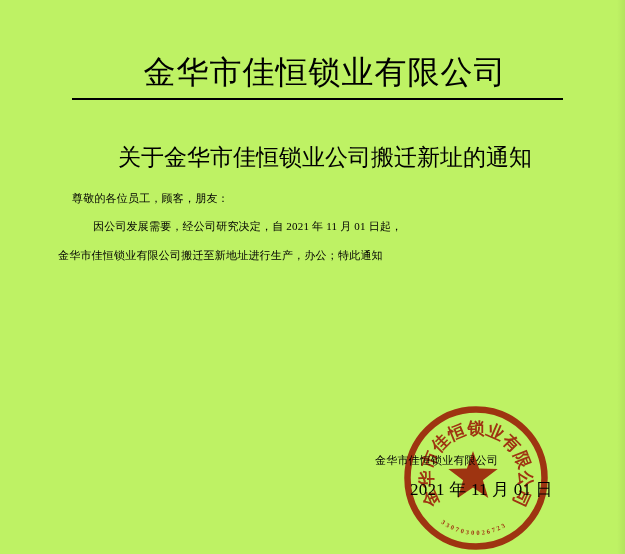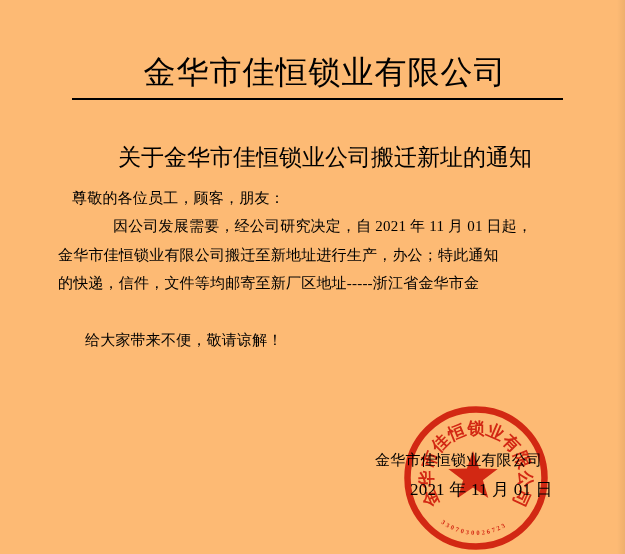--- a/index.html
+++ b/index.html
@@ -4,21 +4,21 @@
 <style>
   html, body { margin: 0; padding: 0; }
   body {
     width: 625px; height: 554px;
     background: #ffffff;
     font-family: "Liberation Serif", "DejaVu Serif", serif;
     color: #000000;
     position: relative;
     overflow: hidden;
   }
-  .page { position: absolute; inset: 0; background: #fdba74; }
+  .page { position: absolute; inset: 0; background: #bef264; }
   .edge-shade {
     position: absolute; top: 0; right: 0; width: 8px; height: 554px;
     background: linear-gradient(to right, rgba(0,0,0,0), rgba(0,0,0,0.06));
   }
   .header-title {
     position: absolute; top: 54px; left: 25px; width: 600px;
     text-align: center;
     font-size: 32px; line-height: 36px;
     letter-spacing: 1px;
     color: #000;
@@ -30,26 +30,26 @@
   }
   .notice-title {
     position: absolute; top: 144px; left: 25px; width: 600px;
     text-align: center;
     font-weight: 400;
     font-size: 23px; line-height: 27px;
     white-space: nowrap;
   }
   .bodyline {
     position: absolute;
-    font-size: 15px; line-height: 20px;
+    font-size: 11px; line-height: 20px;
     white-space: nowrap;
     letter-spacing: 0.2px;
   }
   .greeting   { top: 188px; left: 72px; }
-  .l-b        { top: 216px; left: 93px; margin-left: 20px; }
+  .l-b        { top: 216px; left: 93px; }
   .l-c        { top: 245px; left: 58px; }
   .l-d        { top: 273px; left: 58px; }
   .l-e        { top: 301px; left: 58px; }
   .l-f        { top: 330px; left: 85px; }
   .l-g        { top: 360px; left: 88px; }
   .signature  { top: 450px; left: 375px; }
   .dateline   { top: 480px; left: 410px; font-size: 17px; }
   .seal {
     position: absolute; top: 398px; left: 396px;
     width: 160px; height: 160px;
@@ -70,22 +70,20 @@
   <div class="header-title">金华市佳恒锁业有限公司</div>
 
   <div class="header-rule"></div>
 
   <div class="notice-title">关于金华市佳恒锁业公司搬迁新址的通知</div>
 
   <div class="bodyline greeting">尊敬的各位员工，顾客，朋友：</div>
 
   <div class="bodyline l-b">因公司发展需要，经公司研究决定，自 2021 年 11 月 01 日起，</div>
   <div class="bodyline l-c">金华市佳恒锁业有限公司搬迁至新地址进行生产，办公；特此通知</div>
-  <div class="bodyline l-d">的快递，信件，文件等均邮寄至新厂区地址-----浙江省金华市金</div>
-  <div class="bodyline l-f">给大家带来不便，敬请谅解！</div>
 
   <div class="bodyline signature">金华市佳恒锁业有限公司</div>
 
   <div class="bodyline dateline">2021 年 11 月 01 日</div>
 
   <svg class="seal" viewBox="0 0 160 160" xmlns="http://www.w3.org/2000/svg">
     <defs>
       <path id="nameArc" d="M 44 105.3 A 44 44 0 1 1 116 105.3" fill="none"></path>
       <path id="numArc" d="M 43.4 123.7 A 57 57 0 0 0 116.6 123.7" fill="none"></path>
     </defs>

